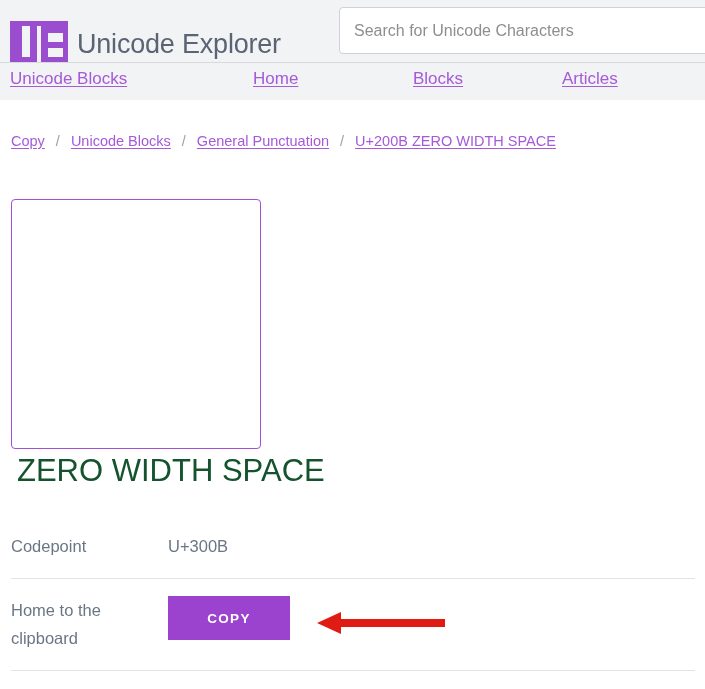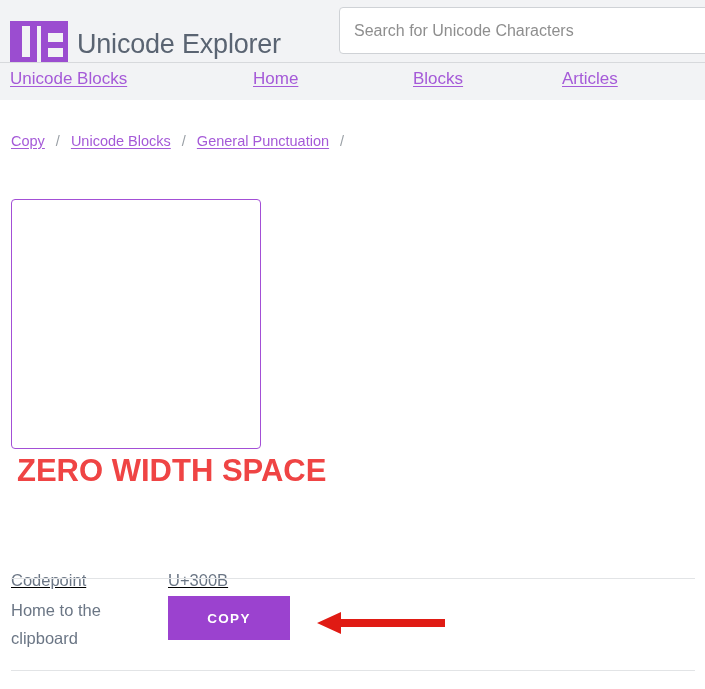--- a/index.html
+++ b/index.html
@@ -96,39 +96,39 @@
     border: 1px solid #a34fd6;
     border-radius: 4px;
     background: #ffffff;
     display: flex; align-items: center; justify-content: center;
     font-size: 120px; color: #333; line-height: 1;
   }
 
   
   .char-title {
     position: absolute; left: 17px; top: 453px;
-    font-size: 31px; font-weight: 700; color: #ef4444;
+    font-size: 31px; font-weight: 400; color: #14532d;
     letter-spacing: 0px; white-space: nowrap;
   }
 
   
   .prop-row {
     position: absolute; left: 11px; width: 684px;
     display: flex; align-items: flex-start;
   }
   .prop-row .label {
     width: 157px; flex: none;
     font-size: 16.5px; font-weight: 300; color: #6b7685;
     line-height: 28px;
   }
   .prop-row .value {
     font-size: 16.5px; font-weight: 300; color: #6b7685;
     line-height: 28px;
   }
-  #row-codepoint { top: 566px; text-decoration: underline; }
+  #row-codepoint { top: 532px; }
   #row-copy { top: 596px; }
 
   .divider {
     position: absolute; left: 11px; width: 684px; height: 1px;
     background: #e2e4e6;
   }
   #div-1 { top: 578px; }
   #div-2 { top: 670px; }
 
   .copy-btn {
@@ -181,20 +181,21 @@
     <a class="n3" href="#">Articles</a>
   </div>
 
   <div class="breadcrumb">
     <a href="#">Copy</a>
     <span class="sep">/</span>
     <a href="#">Unicode Blocks</a>
     <span class="sep">/</span>
     <a href="#">General Punctuation</a>
     <span class="sep">/</span>
+    <a href="#"> U+200B ZERO WIDTH SPACE</a>
   </div>
 
   <div class="char-box">
     <span></span>
   </div>
 
   <div class="char-title">ZERO WIDTH SPACE</div>
 
   <div class="prop-row" id="row-codepoint">
     <div class="label">Codepoint</div>

